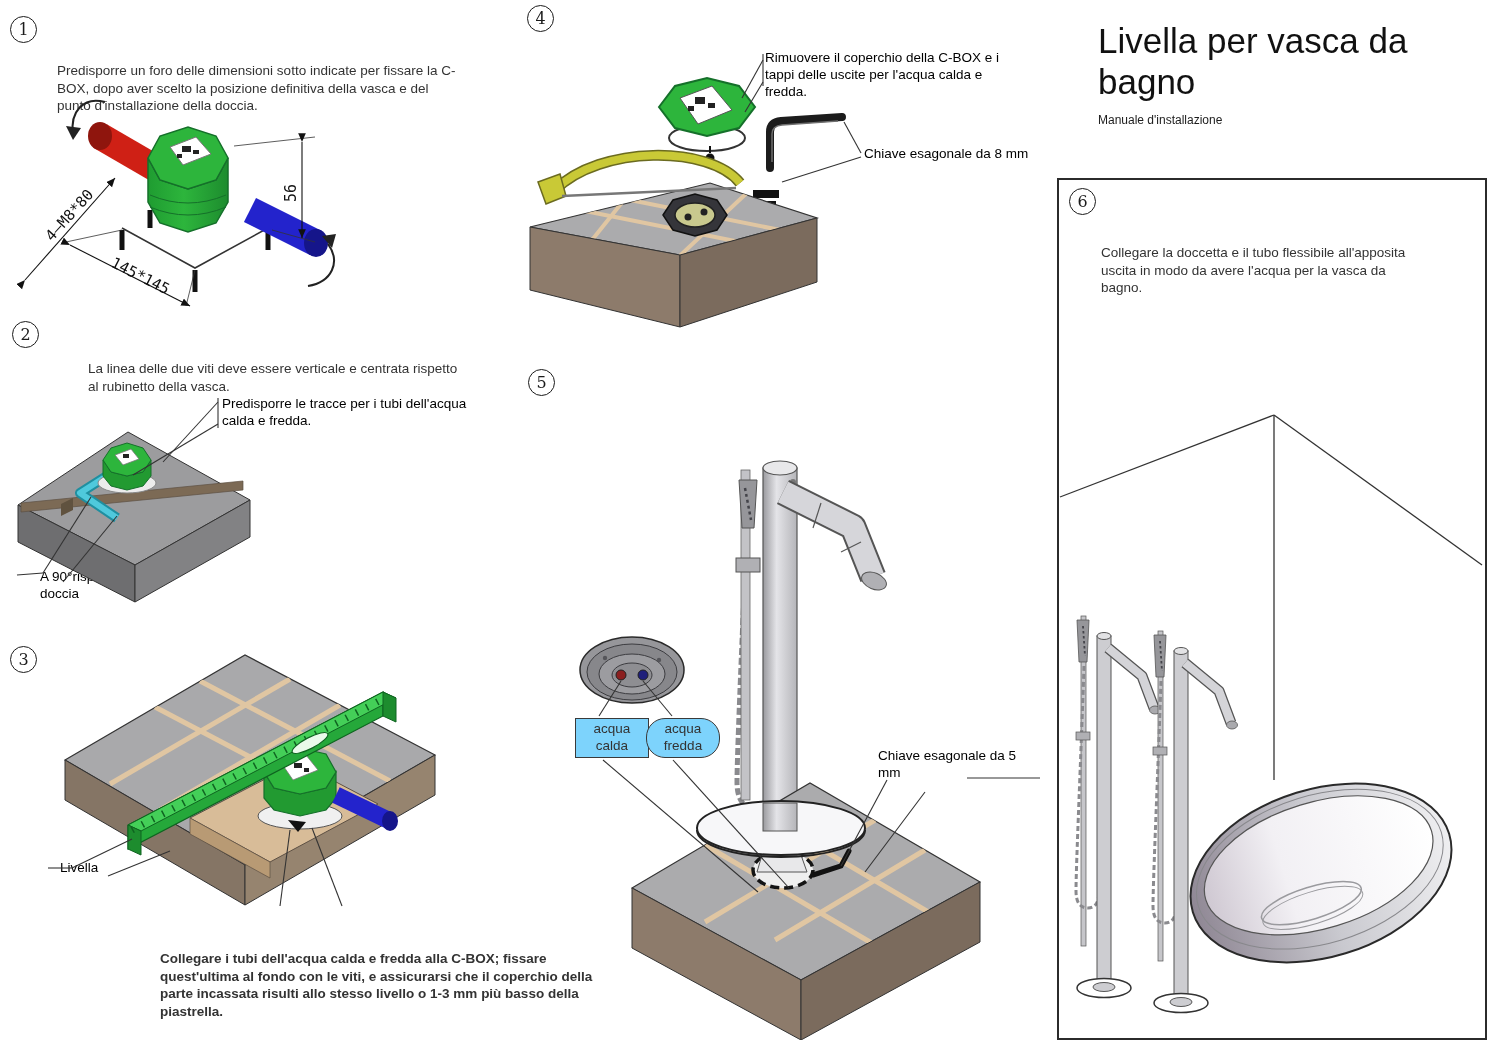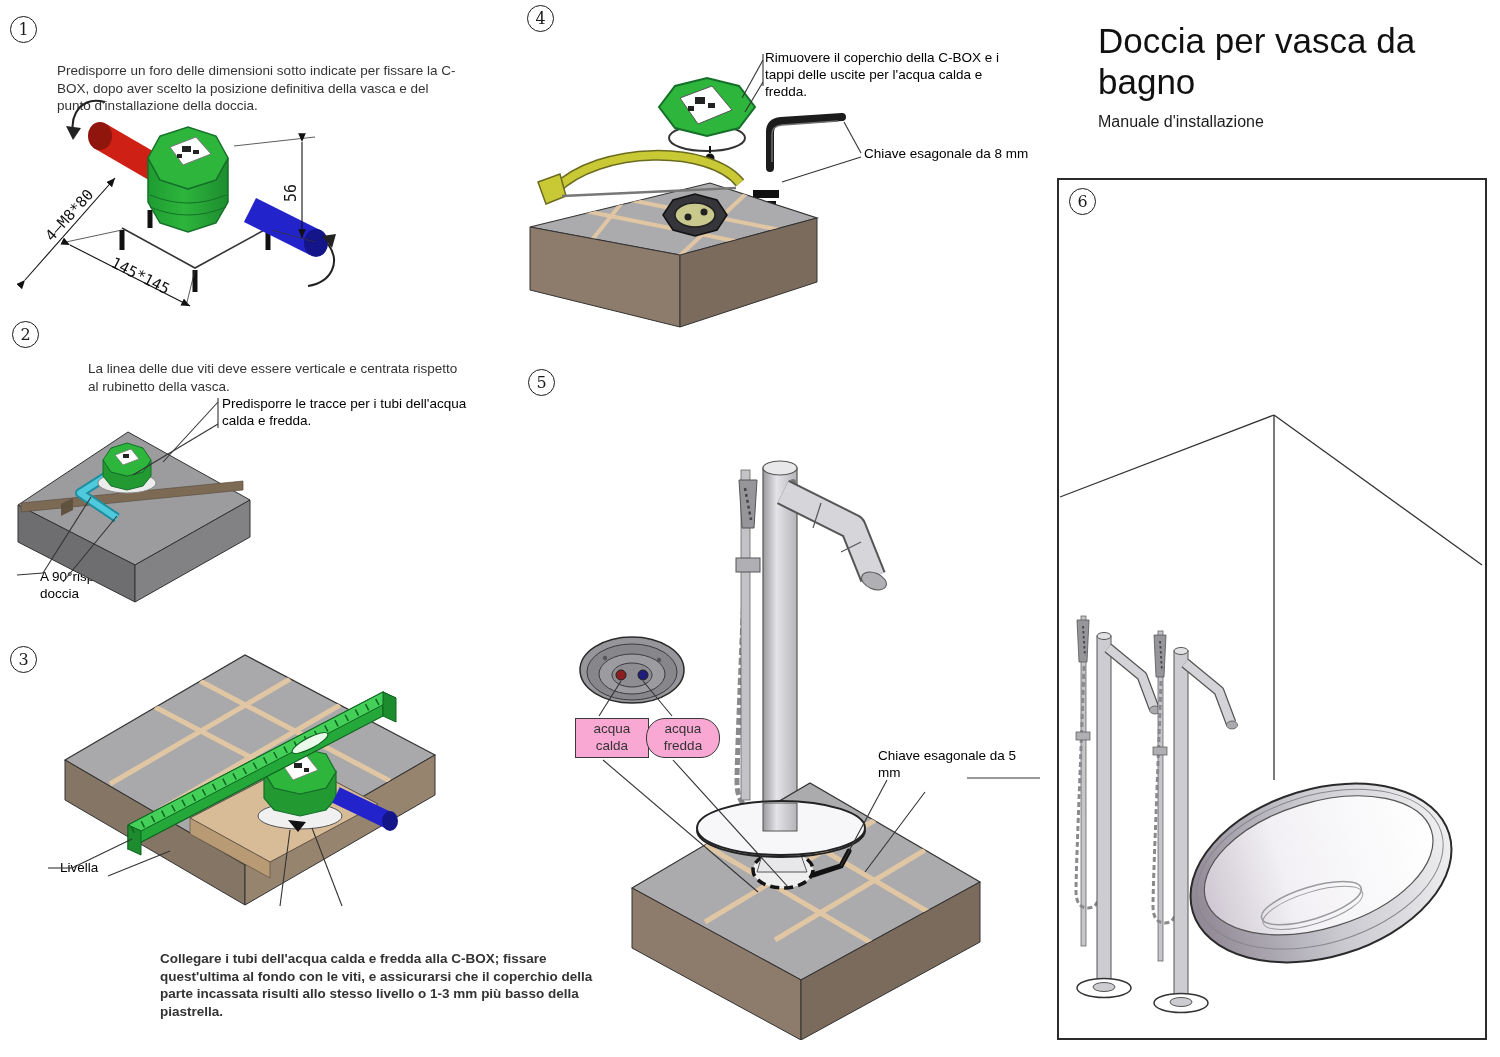--- a/index.html
+++ b/index.html
@@ -4,24 +4,24 @@
 <style>
   html,body{margin:0;padding:0;background:#fff;}
   #page{position:relative;width:1500px;height:1057px;background:#ffffff;overflow:hidden;
         font-family:"Liberation Sans", sans-serif;color:#2e2e2e;}
   .abs{position:absolute;}
   .txt{font-size:13.5px;line-height:1.3;color:#333;margin-top:40px;}
   .lbl{font-size:13.5px;line-height:1.25;color:#000000;}
   .stepnum{width:25px;height:25px;border:1.7px solid #1b1b1b;border-radius:50%;
            display:flex;align-items:center;justify-content:center;
            font-family:"DejaVu Serif", serif;font-size:16px;color:#1b1b1b;background:#fff;}
-  .tagbox{border:1.5px solid #3a3a3a;background:#f9a8d4;padding:2px 5px;text-align:center;
+  .tagbox{border:1.5px solid #3a3a3a;background:#7dd3fc;padding:2px 5px;text-align:center;
           font-size:13.5px;line-height:1.25;color:#333;}
   #title{font-size:35px;line-height:1.18;color:#111;}
-  #subtitle{font-size:16px;color:#1c1c1c;}
+  #subtitle{font-size:12px;color:#1c1c1c;}
   #panel6{border:2px solid #2b2b2b;background:#fff;}
   svg{display:block;}
 </style>
 </head>
 <body>
 
 <div id="page">
 
   <div class="abs stepnum" style="left:10px;top:16px;">
       <span>1</span>
@@ -299,27 +299,28 @@
       <line x1="46" y1="251" x2="24" y2="286"></line>
         <line x1="68" y1="251" x2="97" y2="286"></line>
       <line x1="28" y1="330" x2="183" y2="462"></line>
         <line x1="98" y1="330" x2="214" y2="458"></line>
       <line x1="312" y1="350" x2="266" y2="436"></line>
         <line x1="350" y1="362" x2="290" y2="442"></line>
       <line x1="392" y1="348" x2="465" y2="348"></line>
     </g>
   </svg>
 
-  <div id="title" class="abs" style="left:1098px;top:20px;width:370px;">Doccia per vasca da bagno</div>
+  <div id="title" class="abs" style="left:1098px;top:20px;width:370px;">Livella per vasca da bagno</div>
   <div id="subtitle" class="abs" style="left:1098px;top:113px;">Manuale d'installazione</div>
 
   <div id="panel6" class="abs" style="left:1057px;top:178px;width:426px;height:858px;">
     <div class="abs stepnum" style="left:10px;top:8px;">
         <span>6</span>
       </div>
+    <div class="abs txt" style="left:42px;top:24px;width:310px;">Collegare la doccetta e il tubo flessibile all'apposita uscita in modo da avere l'acqua per la vasca da bagno.</div>
 
     <svg class="abs" style="left:0px;top:228px;" width="426" height="628" viewBox="0 0 426 628">
       <defs>
         <linearGradient id="tubG" x1="0" y1="0" x2="1" y2="0">
           <stop offset="0" stop-color="#8f8794"></stop>
             <stop offset="0.5" stop-color="#c9c9cf"></stop>
             <stop offset="1" stop-color="#efeff1"></stop>
         </linearGradient>
         <linearGradient id="tubIn" x1="0" y1="0" x2="1" y2="0">
           <stop offset="0" stop-color="#cfc8d2"></stop>

